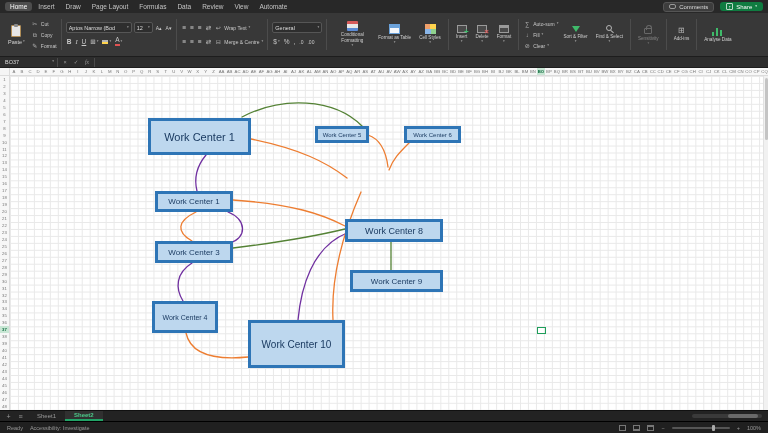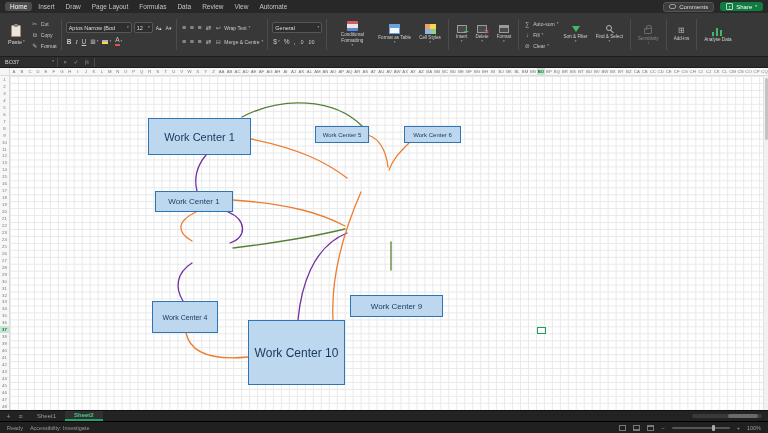--- a/index.html
+++ b/index.html
@@ -94,21 +94,21 @@
   .cells{position:absolute;top:8px;left:10px;right:0;bottom:0;
     background-image:linear-gradient(to right,#e9e9e9 1px,transparent 1px),linear-gradient(to bottom,#e9e9e9 1px,transparent 1px);
     background-size:7.98px 6.96px}
   .vscroll{position:absolute;right:0;top:8px;bottom:0;width:5px;background:#f1f1f1;border-left:1px solid #e2e2e2}
   .vthumb{position:absolute;top:2px;left:1px;width:3px;height:62px;background:#c4c4c4;border-radius:2px}
 
   
   .connectors{position:absolute;inset:0;width:768px;height:433px;z-index:5;pointer-events:none}
   .diagramlayer{position:absolute;inset:0;z-index:6;pointer-events:none}
   .node{position:absolute;display:flex;align-items:center;justify-content:center;text-align:right;
-    border:1px solid #6d28d9;background:#BDD7EE;color:#17375E;pointer-events:auto}
+    border:3px solid #6d28d9;background:#BDD7EE;color:#17375E;pointer-events:auto}
   .selcell{position:absolute;border:1.5px solid #1E9E5A;z-index:7}
 
   
   .tabbar{position:absolute;top:410px;left:0;right:0;height:11px;background:#232323;
     border-top:1px solid #111;display:flex;align-items:center;padding:0 4px;gap:3px;z-index:20}
   .tbicon{font-size:7px;color:#9a9a9a;width:9px;text-align:center;line-height:1}
   .stabs{display:flex;align-items:stretch;height:100%}
   .stab{padding:0 9px;font-size:6px;color:#9a9a9a;display:flex;align-items:center}
   .stab.active{background:#303030;color:#4cc98a;font-weight:bold;border-bottom:2px solid #21A366}
   .hscroll{width:70px;height:4px;background:#3a3a3a;border-radius:2px;position:relative;margin-right:2px}
@@ -539,23 +539,25 @@
     <path d="M 347,233 C 312,247 301,288 298,320" stroke="#7030A0" fill="none" stroke-width="1.3" stroke-linecap="round"></path>
     <path d="M 391,242 C 391,252 391,261 391,270" stroke="#548235" fill="none" stroke-width="1.3" stroke-linecap="round"></path>
     <path d="M 361,192 C 340,240 331,281 333,320" stroke="#ED7D31" fill="none" stroke-width="1.3" stroke-linecap="round"></path>
     <path d="M 228,212 C 247,220 247,237 230,243" stroke="#7030A0" fill="none" stroke-width="1.3" stroke-linecap="round"></path>
   </svg>
 <div class="diagramlayer">
     <div class="node" style="left: 148px; top: 118px; width: 103px; height: 37px; font-size: 11px; background: rgb(189, 215, 238); border-color: rgb(46, 117, 182); color: rgb(23, 55, 94);">Work Center 1</div>
     <div class="node" style="left: 315px; top: 126px; width: 54px; height: 17px; font-size: 6px; background: rgb(189, 215, 238); border-color: rgb(46, 117, 182); color: rgb(23, 55, 94);">Work Center 5</div>
     <div class="node" style="left: 404px; top: 126px; width: 57px; height: 17px; font-size: 6px; background: rgb(189, 215, 238); border-color: rgb(46, 117, 182); color: rgb(23, 55, 94);">Work Center 6</div>
     <div class="node" style="left: 155px; top: 191px; width: 78px; height: 21px; font-size: 8px; background: rgb(189, 215, 238); border-color: rgb(46, 117, 182); color: rgb(23, 55, 94);">Work Center 1</div>
-    <div class="node" style="left: 350px; top: 270px; width: 93px; height: 22px; font-size: 8px; background: rgb(189, 215, 238); border-color: rgb(46, 117, 182); color: rgb(23, 55, 94); margin-top: 25px;">Work Center 9</div>
+    <div class="node" style="left: 345px; top: 219px; width: 98px; height: 23px; font-size: 9px; background: rgb(189, 215, 238); border-color: rgb(46, 117, 182); color: rgb(23, 55, 94);">Work Center 8</div>
+    <div class="node" style="left: 155px; top: 241px; width: 78px; height: 22px; font-size: 8px; background: rgb(189, 215, 238); border-color: rgb(46, 117, 182); color: rgb(23, 55, 94);">Work Center 3</div>
+    <div class="node" style="left: 350px; top: 270px; width: 93px; height: 22px; font-size: 8px; background: rgb(189, 215, 238); border-color: rgb(46, 117, 182); color: rgb(23, 55, 94);">Work Center 9</div>
     <div class="node" style="left: 152px; top: 301px; width: 66px; height: 32px; font-size: 7px; background: rgb(189, 215, 238); border-color: rgb(46, 117, 182); color: rgb(23, 55, 94);">Work Center 4</div>
-    <div class="node" style="left: 248px; top: 320px; width: 97px; height: 65px; font-size: 12px; background: rgb(189, 215, 238); border-color: rgb(46, 117, 182); color: rgb(23, 55, 94);">Work Center 10</div>
+    <div class="node" style="left: 248px; top: 320px; width: 97px; height: 48px; font-size: 10px; background: rgb(189, 215, 238); border-color: rgb(46, 117, 182); color: rgb(23, 55, 94);">Work Center 10</div>
   </div>
 <div class="selcell" style="left: 536.5px; top: 326.5px; width: 9px; height: 7.5px; border-color: rgb(30, 158, 90);"></div>
 
 <div class="tabbar">
   <span class="tbicon">+</span>
   <span class="tbicon">≡</span>
   <div class="stabs">
       <div class="stab">Sheet1</div>
       <div class="stab active">Sheet2</div>
     </div>

